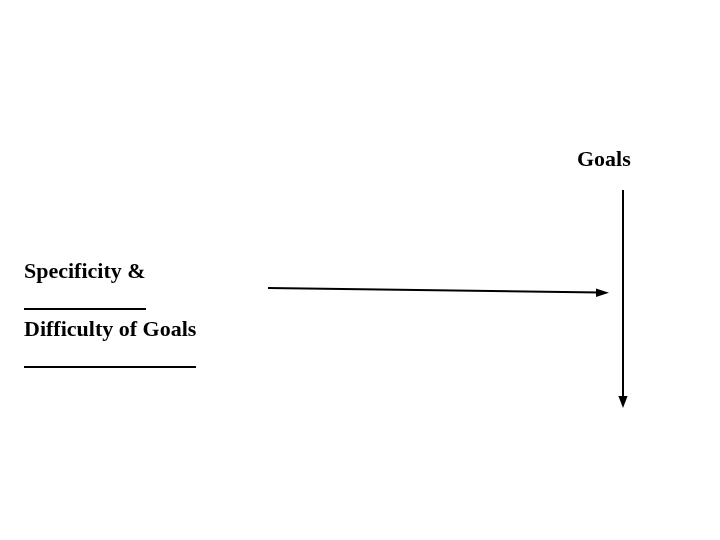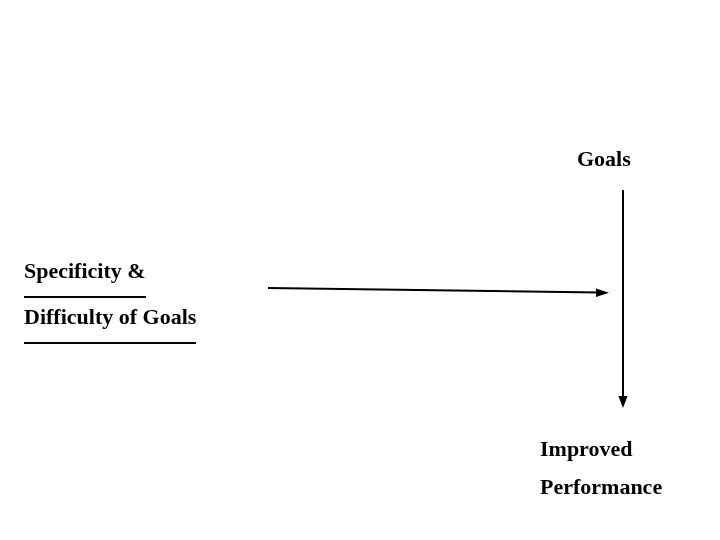--- a/index.html
+++ b/index.html
@@ -25,21 +25,21 @@
     color: #000000;
     white-space: nowrap;
     letter-spacing: 0px;
   }
   .node-text .line {
     display: block;
   }
   .node-text.underlined .line {
     display: inline-block;
     border-bottom: 2px solid #000000;
-    padding-bottom: 6px;
+    padding-bottom: 18px;
   }
   .node-text.underlined .line-wrap {
     display: block;
   }
 
   
   #node-antecedent {
     left: 24px;
     top: 252px;
   }
@@ -82,18 +82,14 @@
 
   <div class="node-text underlined" id="node-antecedent">
     <span class="line-wrap"><span class="line">Specificity &amp;</span></span>
     <span class="line-wrap"><span class="line">Difficulty of Goals</span></span>
   </div>
 
   <div class="node-text" id="node-goals">
     <span class="line">Goals</span>
   </div>
 
-  <div class="node-text" id="node-outcome">
-    <span class="line">Improved</span>
-    <span class="line">Performance</span>
-  </div>
 
 </div>
 
 </body></html>

